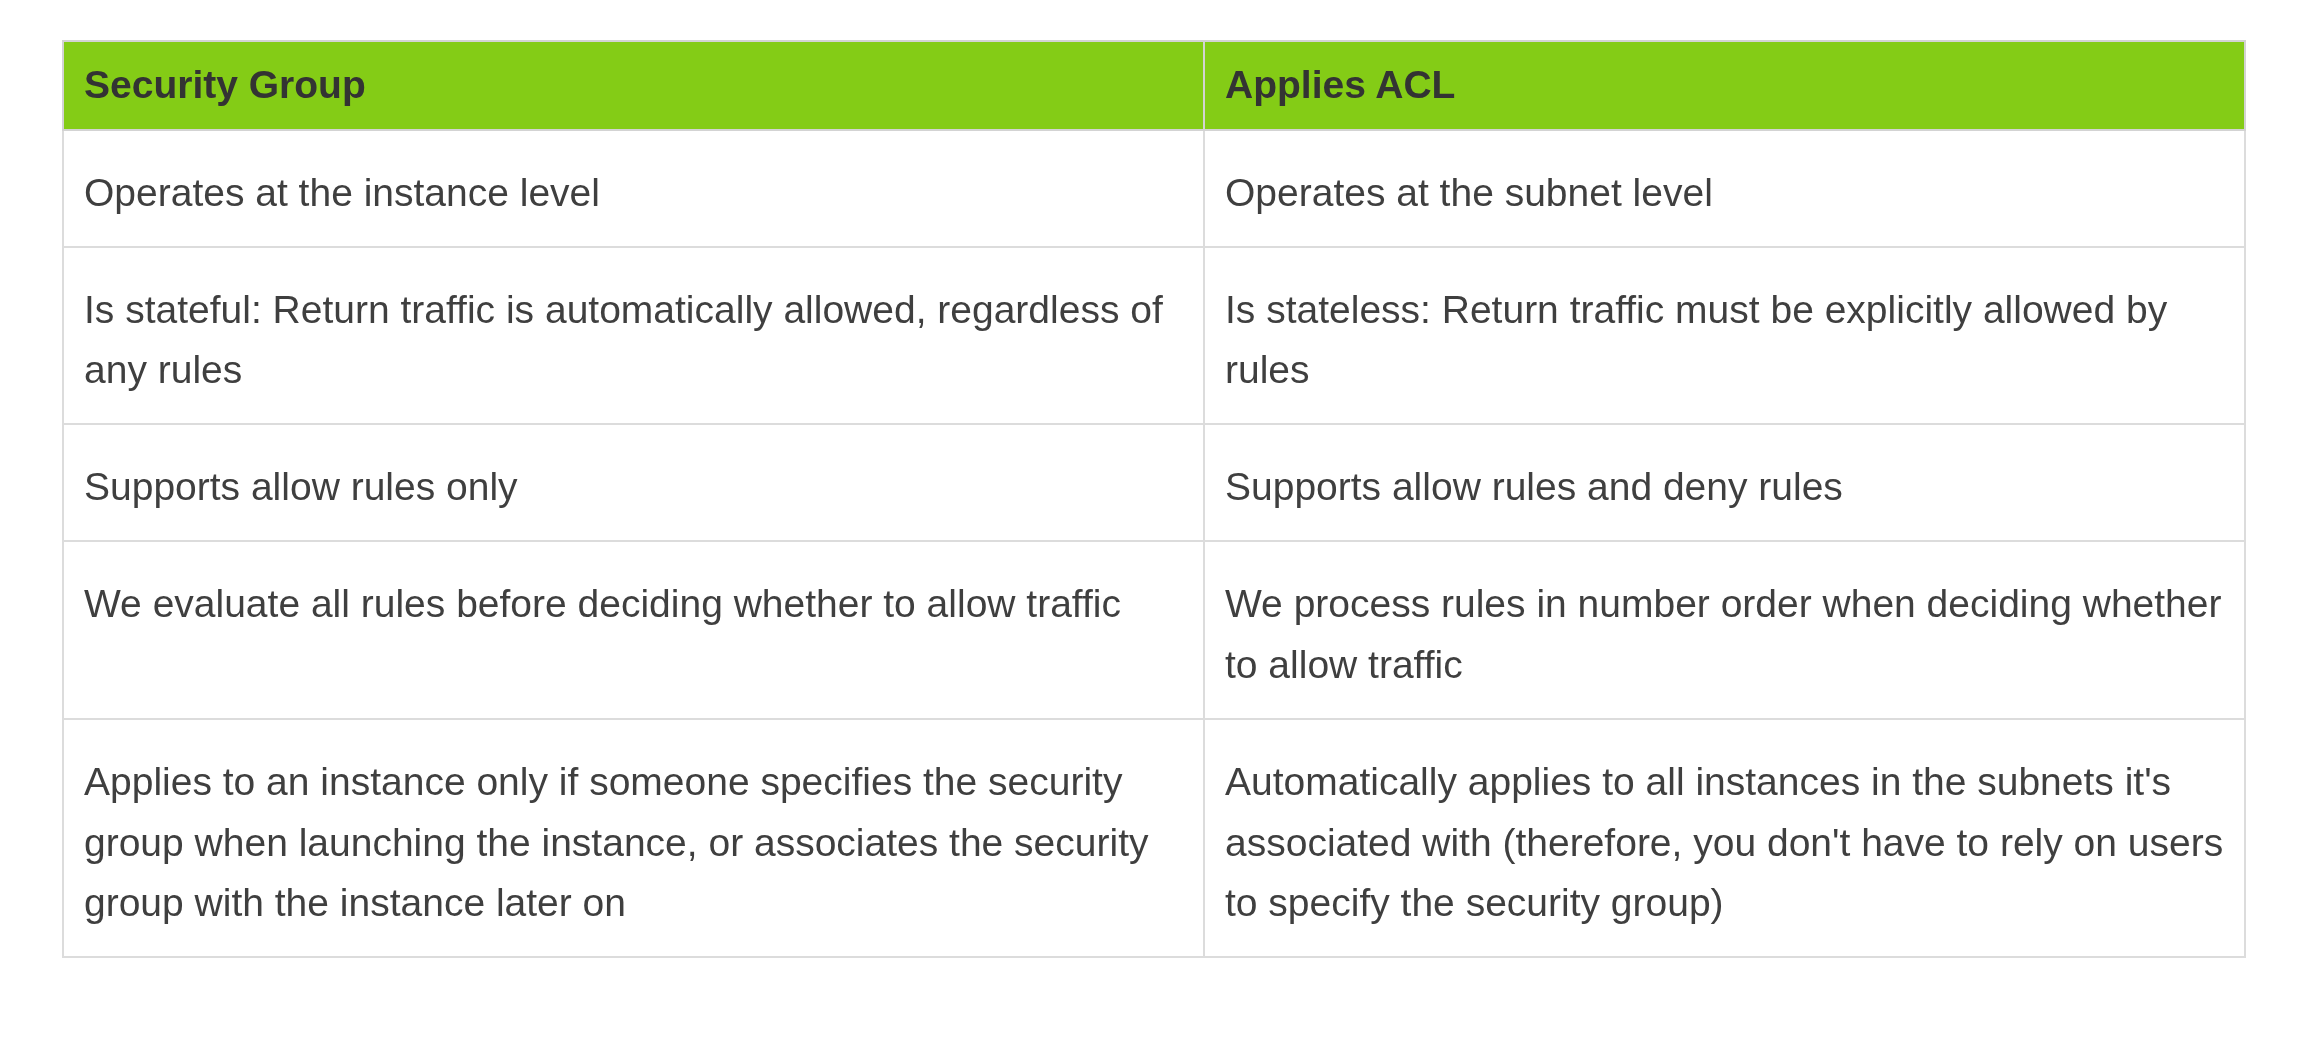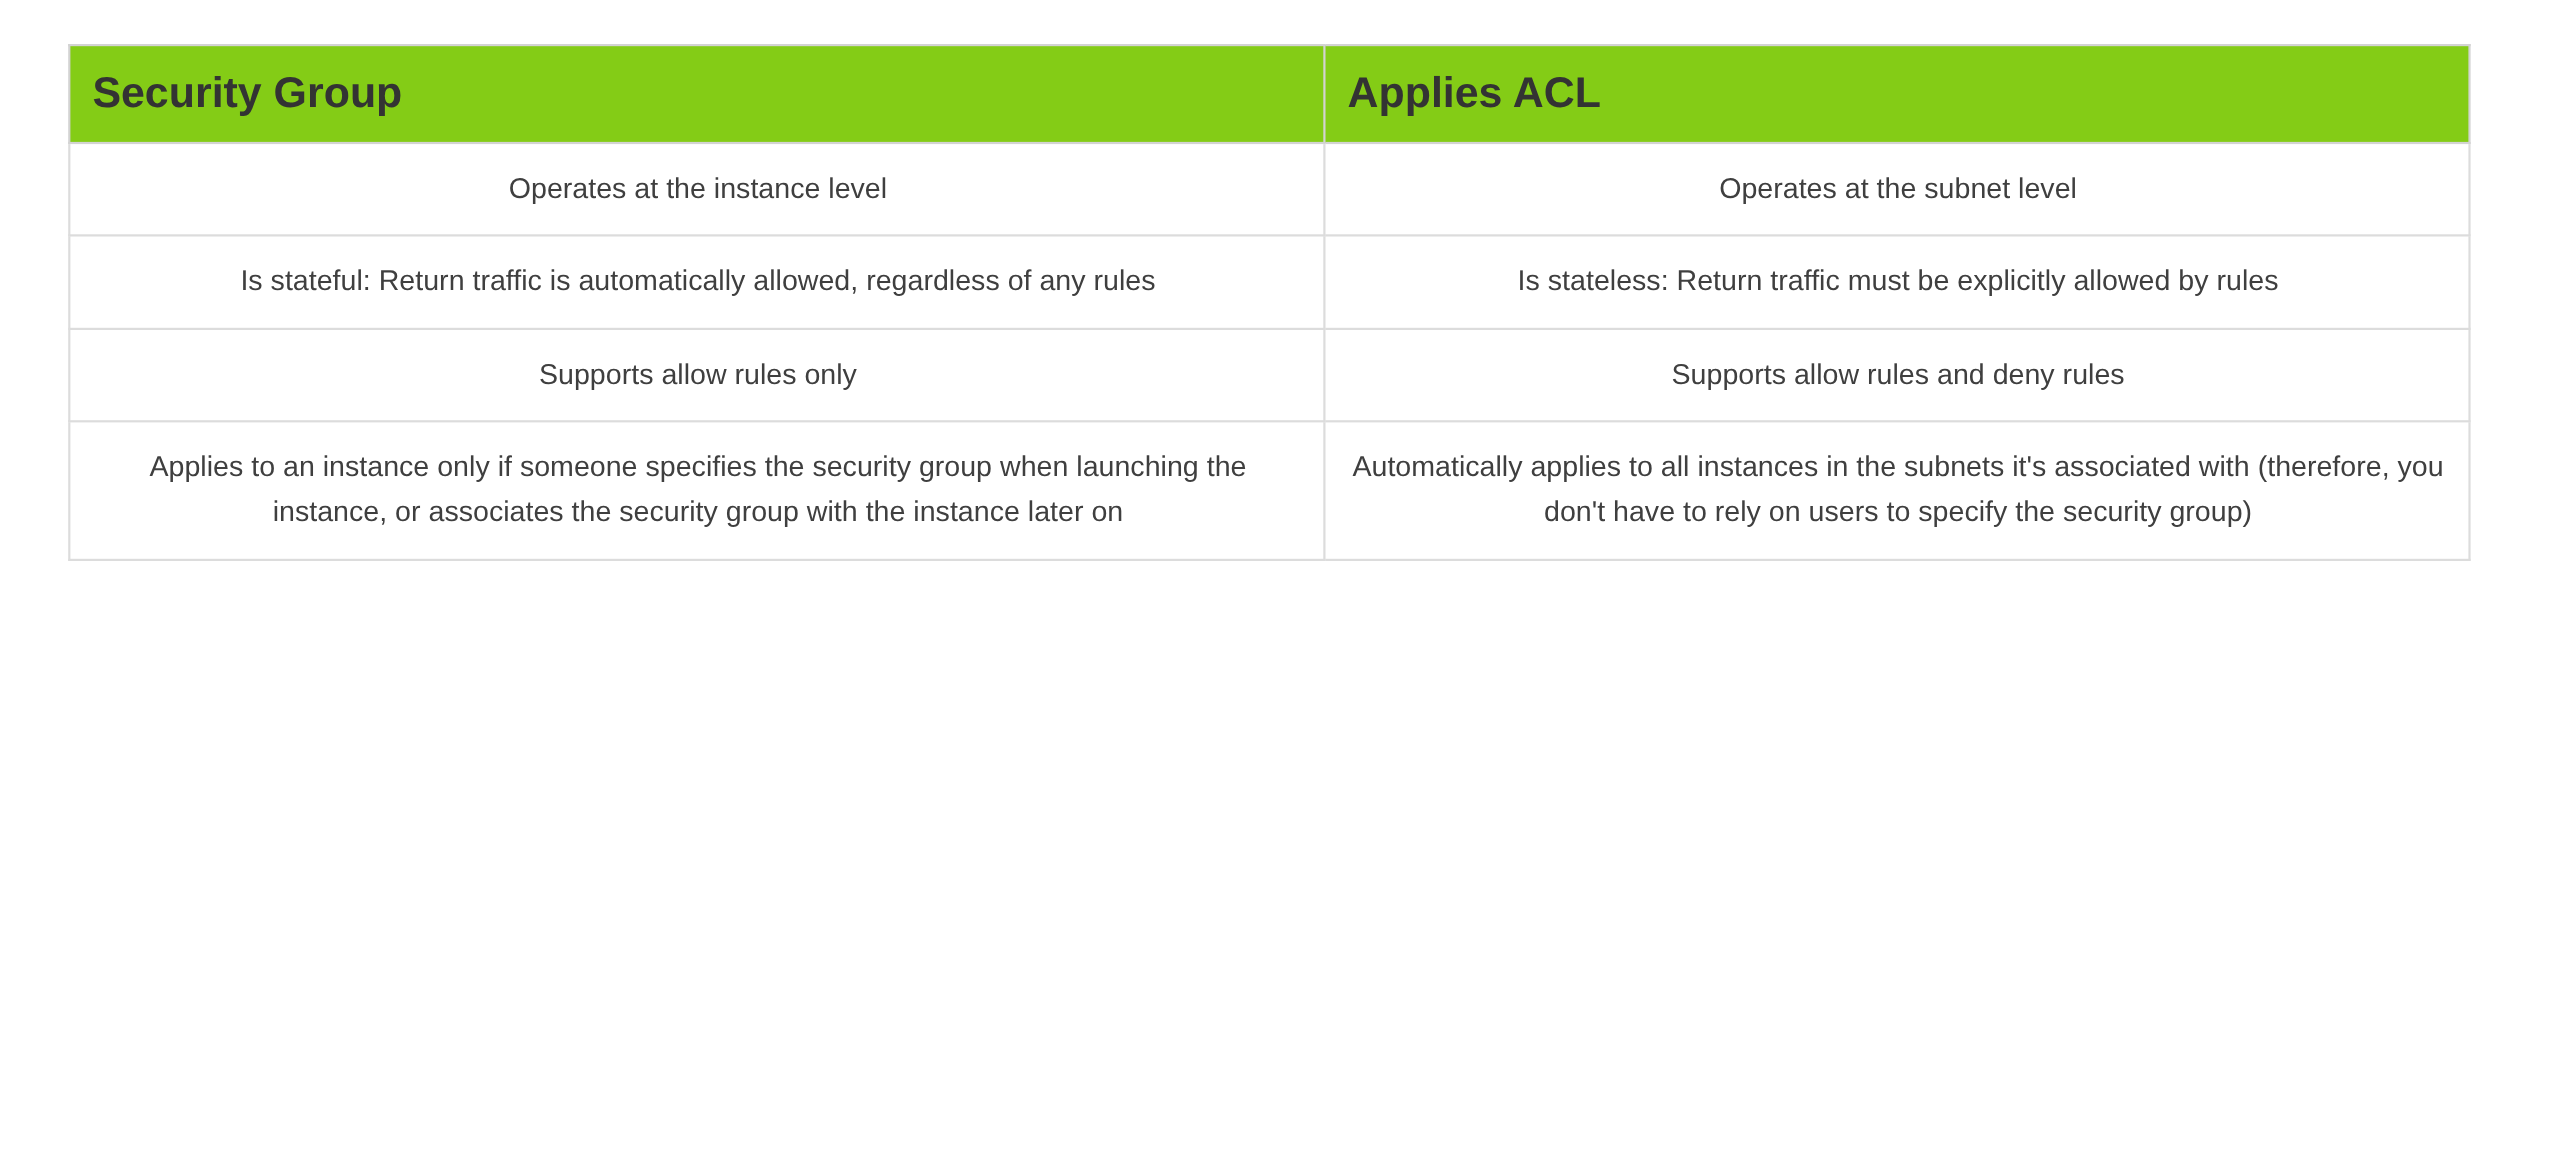--- a/index.html
+++ b/index.html
@@ -48,25 +48,25 @@
   }
 
   table.compare tbody td {
     background: #ffffff;
     border-left: 2px solid #dcdcdc;
     border-right: 2px solid #dcdcdc;
     border-bottom: 2px solid #dcdcdc;
     border-top: 0;
     color: #3f3f3f;
     font-weight: normal;
-    font-size: 26px;
+    font-size: 39px;
     line-height: 1.56;
-    text-align: center;
+    text-align: left;
     vertical-align: top;
-    padding: 20px 18px 22px 20px;
+    padding: 32px 18px 22px 20px;
     box-sizing: border-box;
   }
 
   table.compare tbody td .cell-text {
     display: block;
   }
 </style>
 </head>
 <body>
 
@@ -106,20 +106,28 @@
 
       <tr>
         <td>
           <span class="cell-text">Supports allow rules only</span>
         </td>
         <td>
           <span class="cell-text">Supports allow rules and deny rules</span>
         </td>
       </tr>
 
+      <tr>
+        <td>
+          <span class="cell-text">We evaluate all rules before deciding whether to allow traffic</span>
+        </td>
+        <td>
+          <span class="cell-text">We process rules in number order when deciding whether to allow traffic</span>
+        </td>
+      </tr>
 
       <tr>
         <td>
           <span class="cell-text">Applies to an instance only if someone specifies the security group when launching the instance, or associates the security group with the instance later on</span>
         </td>
         <td>
           <span class="cell-text">Automatically applies to all instances in the subnets it's associated with (therefore, you don't have to rely on users to specify the security group)</span>
         </td>
       </tr>
     </tbody>

